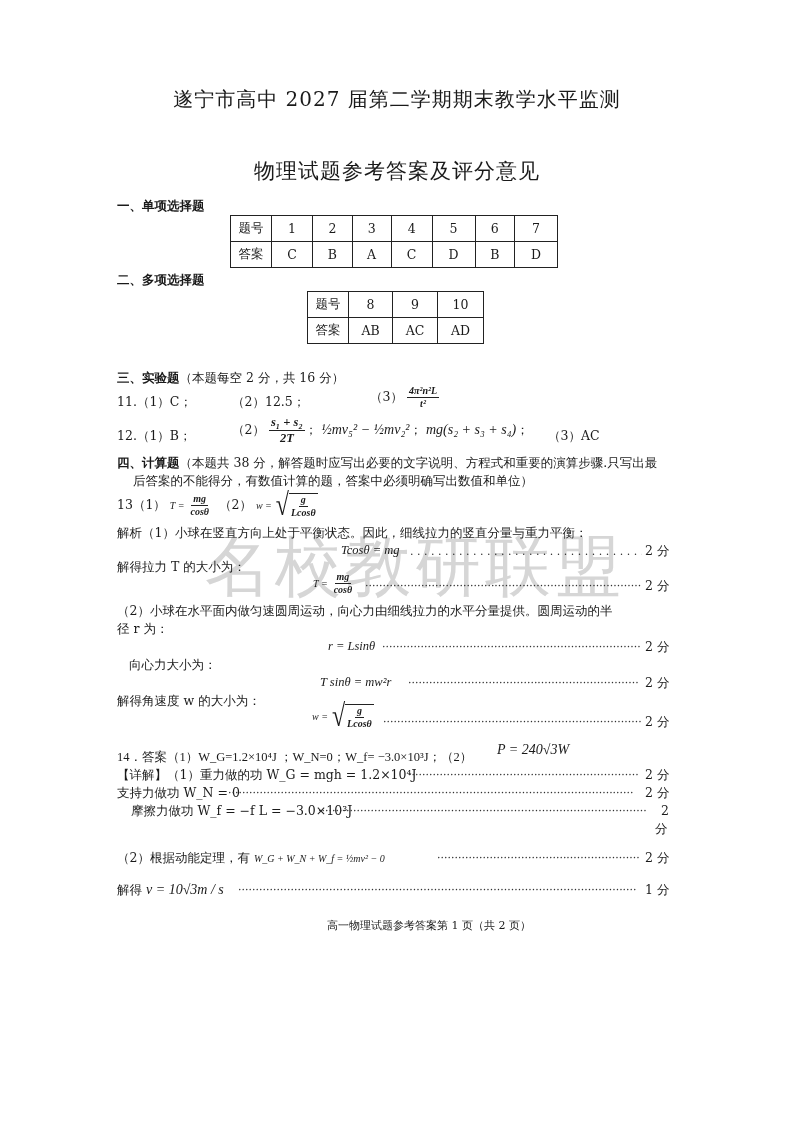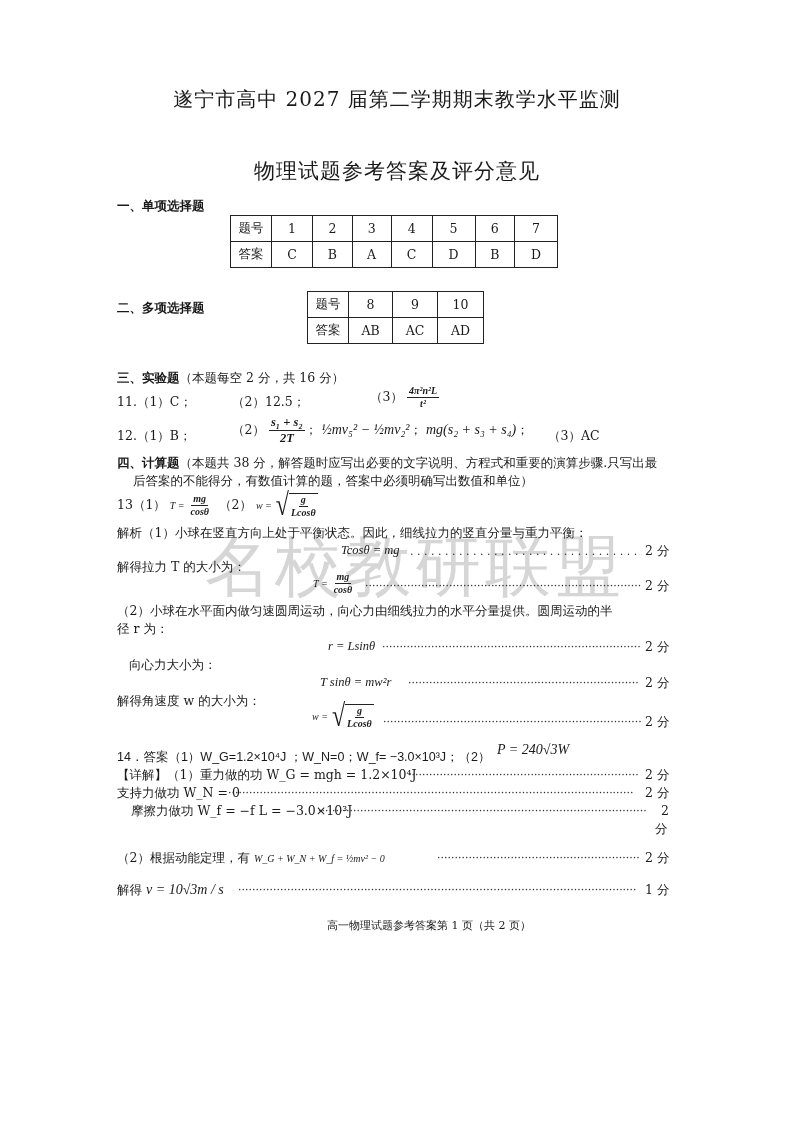--- a/index.html
+++ b/index.html
@@ -4,21 +4,21 @@
 <style>
   html, body { margin: 0; padding: 0; background: #ffffff; }
   body { width: 794px; height: 1123px; position: relative; overflow: hidden;
          font-family: "DejaVu Serif", "Liberation Serif", serif; color: #1a1a1a; }
   .abs { position: absolute; white-space: nowrap; }
   .title { font-size: 20px; left: 0; width: 794px; text-align: center; letter-spacing: 1px; }
   .sec { font-size: 12.5px; font-weight: bold; font-family: "DejaVu Sans", sans-serif; }
   .sec .note { font-weight: normal; font-family: "DejaVu Serif", serif; }
   .txt { font-size: 12.5px; }
   .math { font-family: "Liberation Serif", serif; font-style: italic; }
-  .up { font-family: Liberation Sans, sans-serif; font-style: normal; }
+  .up { font-family: Liberation Serif, serif; font-style: normal; }
   table.ans { position: absolute; border-collapse: collapse; font-size: 12.5px; }
   table.ans td { border: 1.3px solid #222; text-align: center; height: 25px; padding: 0; }
   table.ans td.head { font-family: "DejaVu Serif", serif; }
   .frac { display: inline-flex; flex-direction: column; align-items: center; vertical-align: middle; line-height: 1; font-weight: bold; }
   .frac .n { border-bottom: 1px solid #222; padding: 0 2px 1px; }
   .frac .d { padding: 1px 2px 0; }
   .small { font-size: 10px; }
   .sqrt { display: inline-flex; align-items: stretch; vertical-align: middle; }
   .sqrt .rad { font-size: 24px; line-height: 1; transform: scaleY(1.3); font-style: normal; }
   .sqrt .body { border-top: 1px solid #222; padding-top: 1px; }
@@ -58,21 +58,21 @@
       <td>B</td>
       <td>A</td>
       <td>C</td>
       <td>D</td>
       <td>B</td>
       <td>D</td>
     </tr>
   </tbody>
     </table>
 
-  <div class="abs sec" style="left:117px; top:272px;margin-top:28px;">二、多项选择题</div>
+  <div class="abs sec" style="left:117px; top:272px;">二、多项选择题</div>
   <table class="ans" style="left:307px; top:291px; width:177px;">
     <tbody>
         <tr>
       <td class="head" style="width:40px;">题号</td>
       <td>8</td>
       <td>9</td>
       <td>10</td>
     </tr>
     <tr>
       <td class="head">答案</td>

